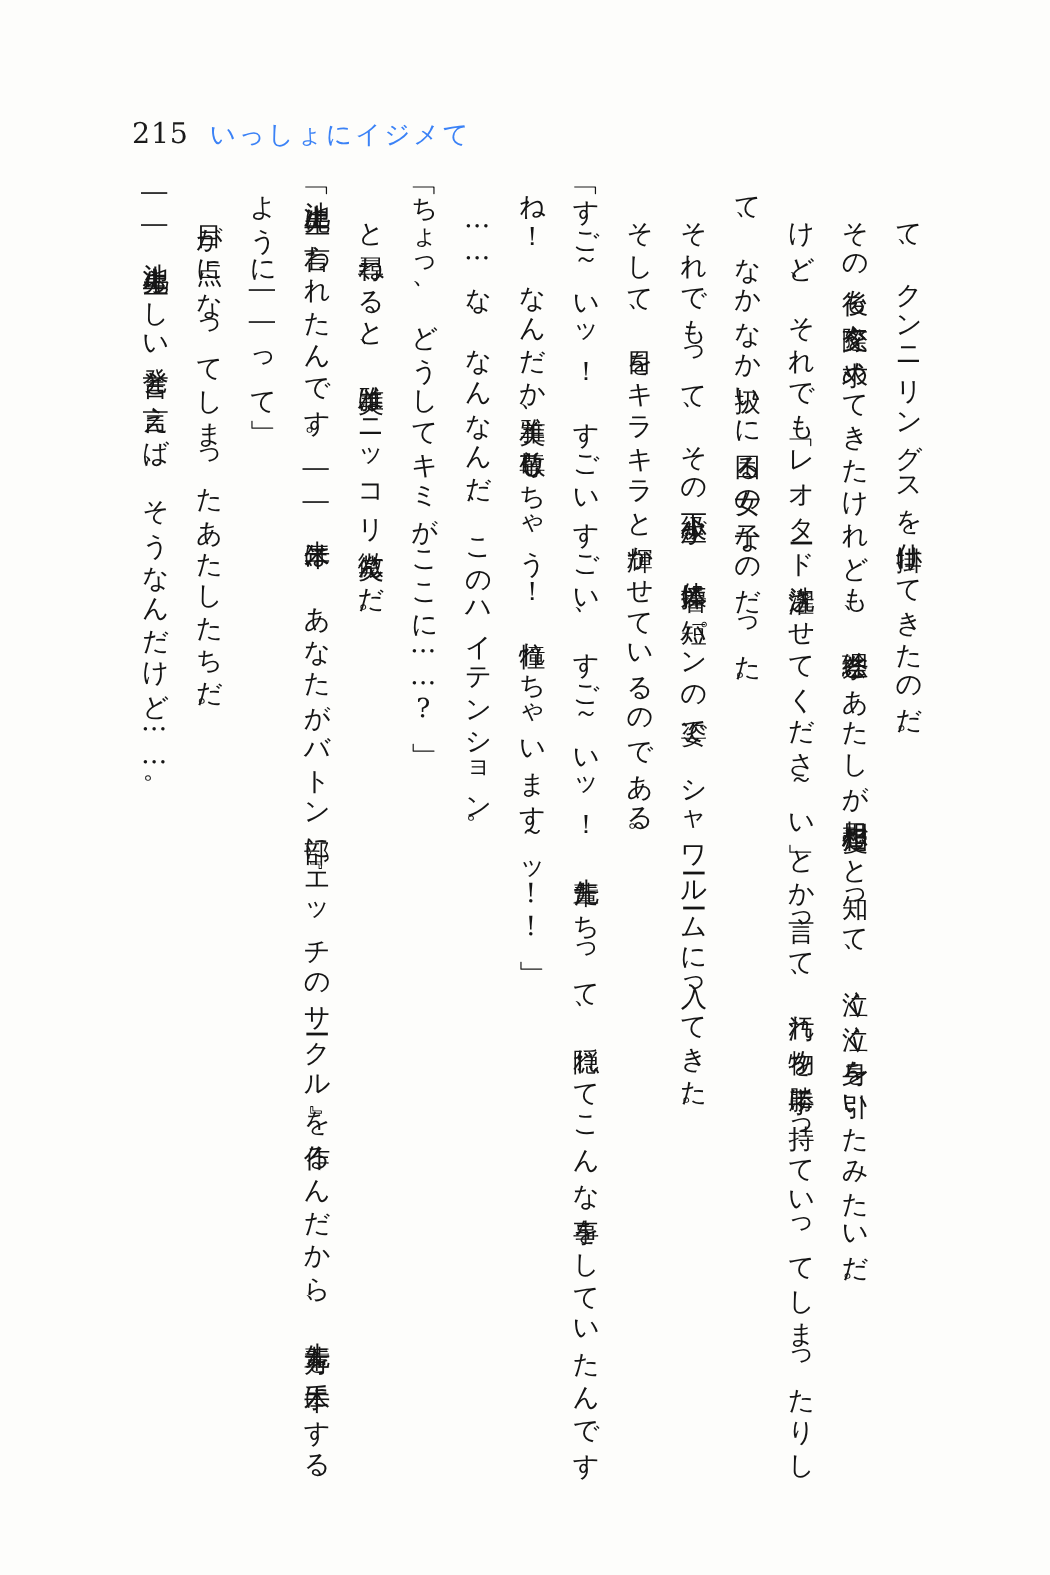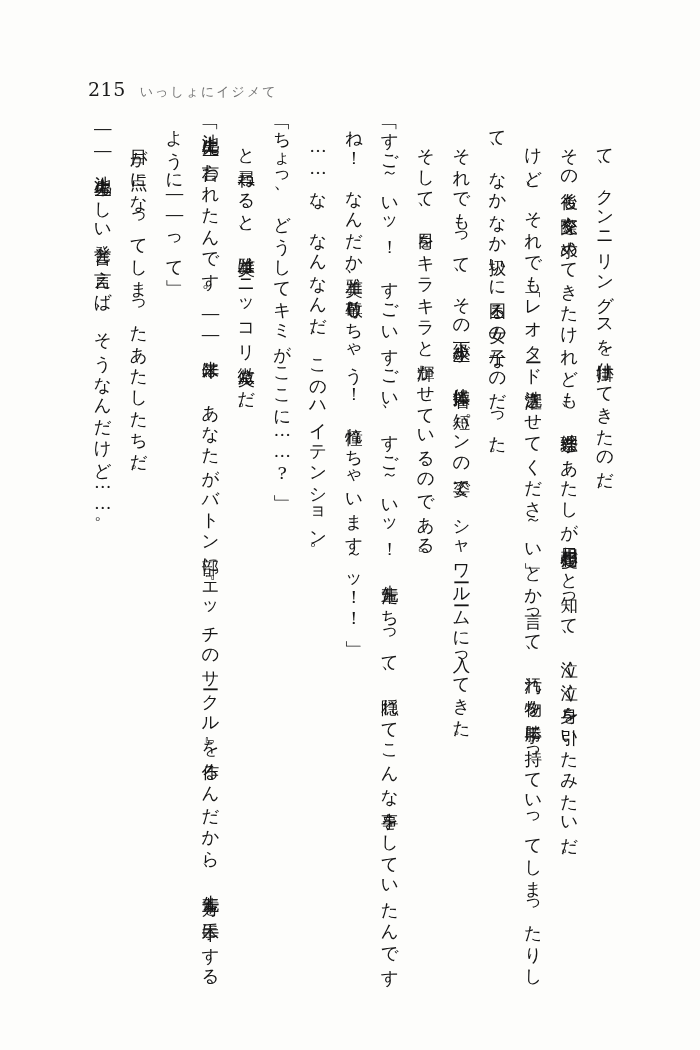--- a/index.html
+++ b/index.html
@@ -38,23 +38,23 @@
     align-items: baseline;
     gap: 14px;
     white-space: nowrap;
   }
   .page-number {
     font-size: 19px;
     letter-spacing: 0.5px;
     color: #1a1a1a;
   }
   .header-title {
-    font-size: 13px;
+    font-size: 17px;
     letter-spacing: 2px;
-    color: #737373;
+    color: #3b82f6;
   }
 
   
   .body-text {
     position: absolute;
     top: 118px;
     right: 78px;
     height: 860px;
     writing-mode: vertical-rl;
     -webkit-writing-mode: vertical-rl;

